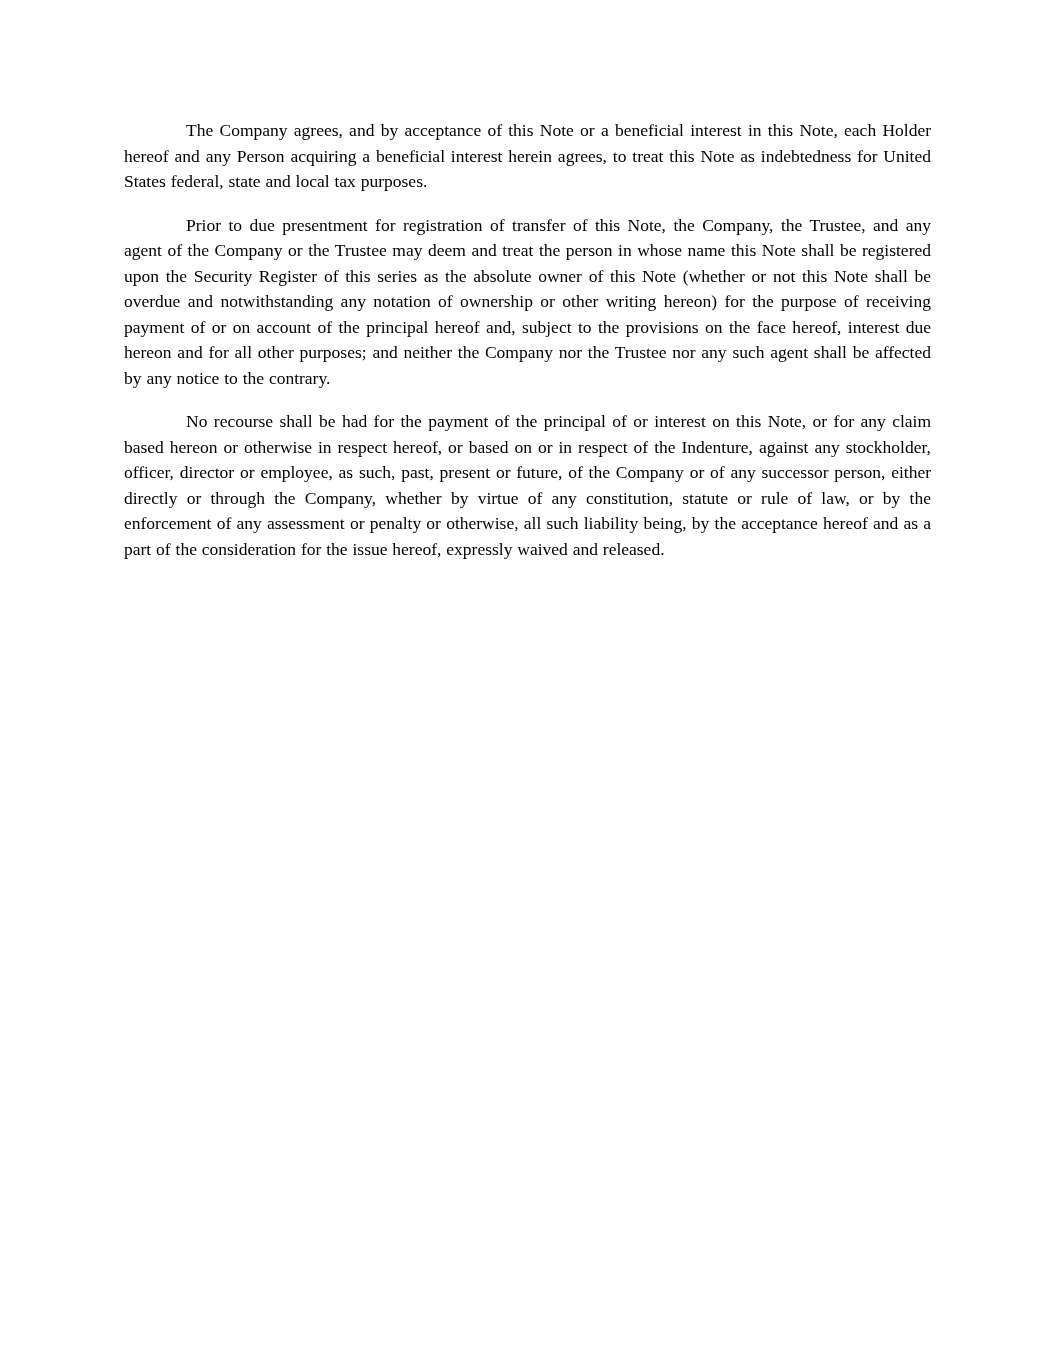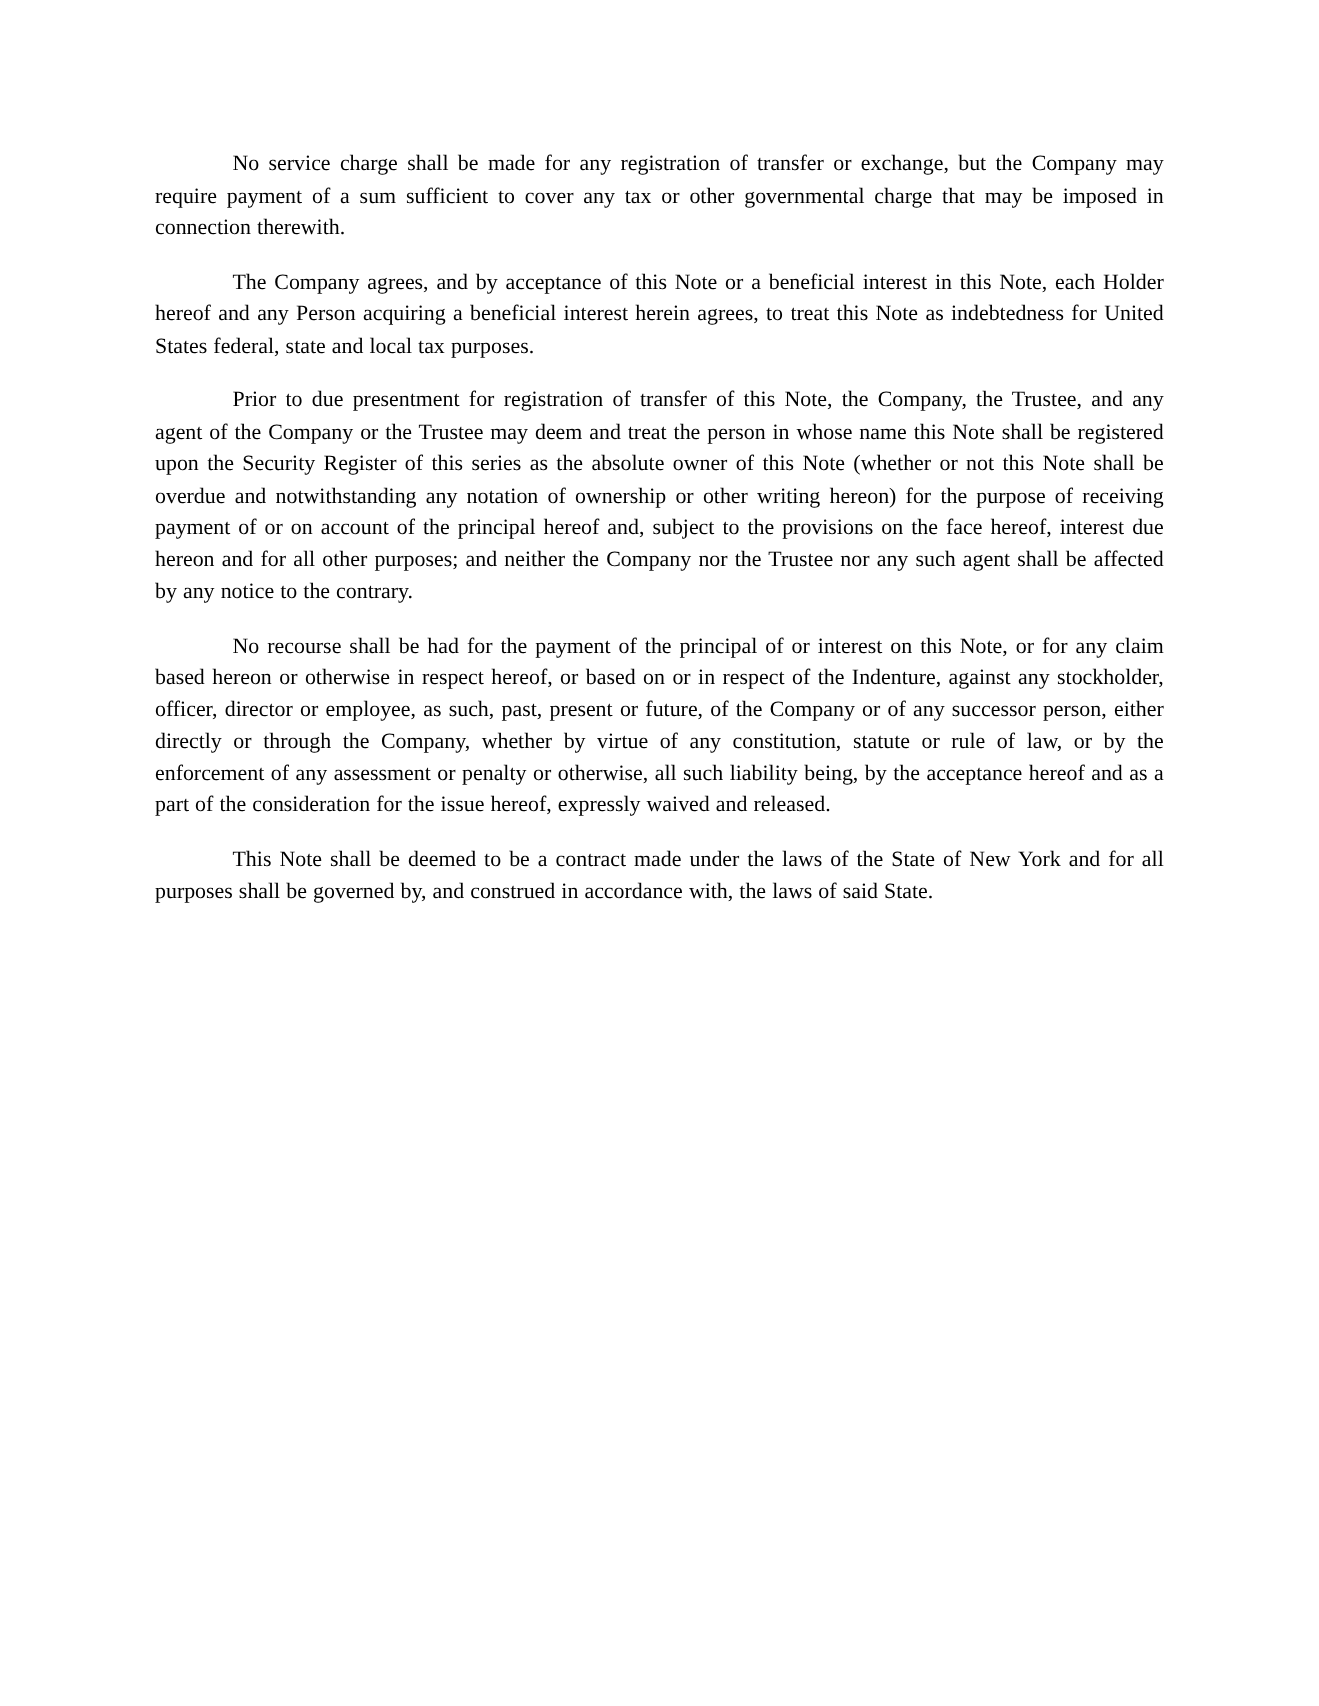--- a/index.html
+++ b/index.html
@@ -27,19 +27,17 @@
     text-align: justify;
     text-indent: 62px;
     word-spacing: 0.5px;
   }
 </style>
 </head>
 <body>
 
 <div class="page">
   <div class="doc-body">
-    <p class="para">No service charge shall be made for any registration of transfer or exchange, but the Company may require payment of a sum sufficient to cover any tax or other governmental charge that may be imposed in connection therewith.</p>
     <p class="para">The Company agrees, and by acceptance of this Note or a beneficial interest in this Note, each Holder hereof and any Person acquiring a beneficial interest herein agrees, to treat this Note as indebtedness for United States federal, state and local tax purposes.</p>
     <p class="para">Prior to due presentment for registration of transfer of this Note, the Company, the Trustee, and any agent of the Company or the Trustee may deem and treat the person in whose name this Note shall be registered upon the Security Register of this series as the absolute owner of this Note (whether or not this Note shall be overdue and notwithstanding any notation of ownership or other writing hereon) for the purpose of receiving payment of or on account of the principal hereof and, subject to the provisions on the face hereof, interest due hereon and for all other purposes; and neither the Company nor the Trustee nor any such agent shall be affected by any notice to the contrary.</p>
     <p class="para">No recourse shall be had for the payment of the principal of or interest on this Note, or for any claim based hereon or otherwise in respect hereof, or based on or in respect of the Indenture, against any stockholder, officer, director or employee, as such, past, present or future, of the Company or of any successor person, either directly or through the Company, whether by virtue of any constitution, statute or rule of law, or by the enforcement of any assessment or penalty or otherwise, all such liability being, by the acceptance hereof and as a part of the consideration for the issue hereof, expressly waived and released.</p>
-    <p class="para">This Note shall be deemed to be a contract made under the laws of the State of New York and for all purposes shall be governed by, and construed in accordance with, the laws of said State.</p>
   </div>
 </div>
 
 </body></html>

